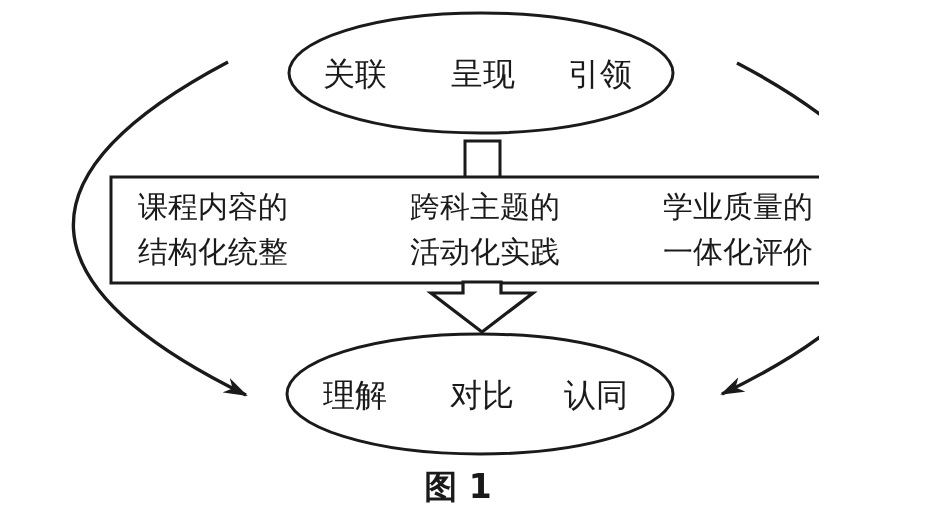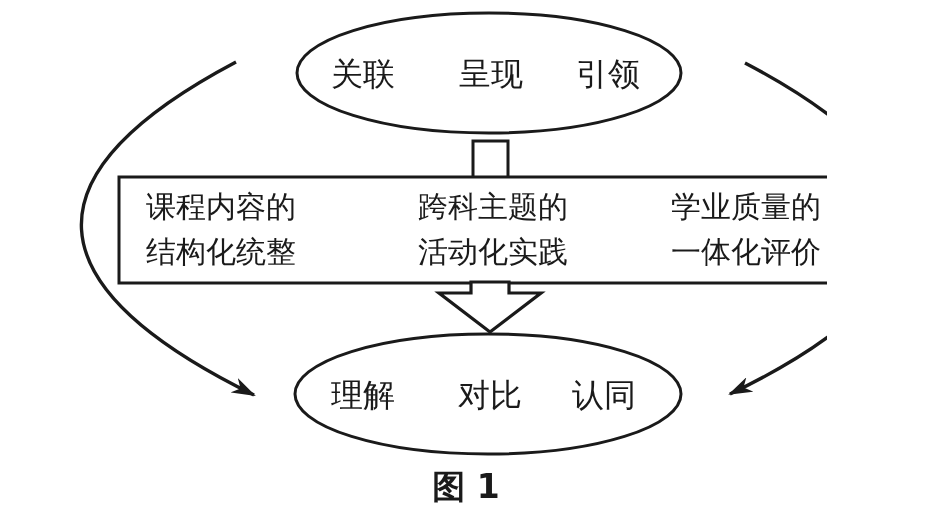--- a/index.html
+++ b/index.html
@@ -3,21 +3,20 @@
 <meta charset="utf-8">
 <style>
   html, body { margin: 0; padding: 0; background: #ffffff; }
   .canvas {
     position: relative;
     width: 819px;
     height: 520px;
     background: #ffffff;
     overflow: hidden;
     font-family: "DejaVu Serif", serif;
-    padding-left: 8px;
   }
   svg { display: block; }
   .shape {
     fill: #ffffff;
     stroke: #1a1a1a;
     stroke-width: 3;
   }
   .hollow-arrow {
     fill: #ffffff;
     stroke: #1a1a1a;

